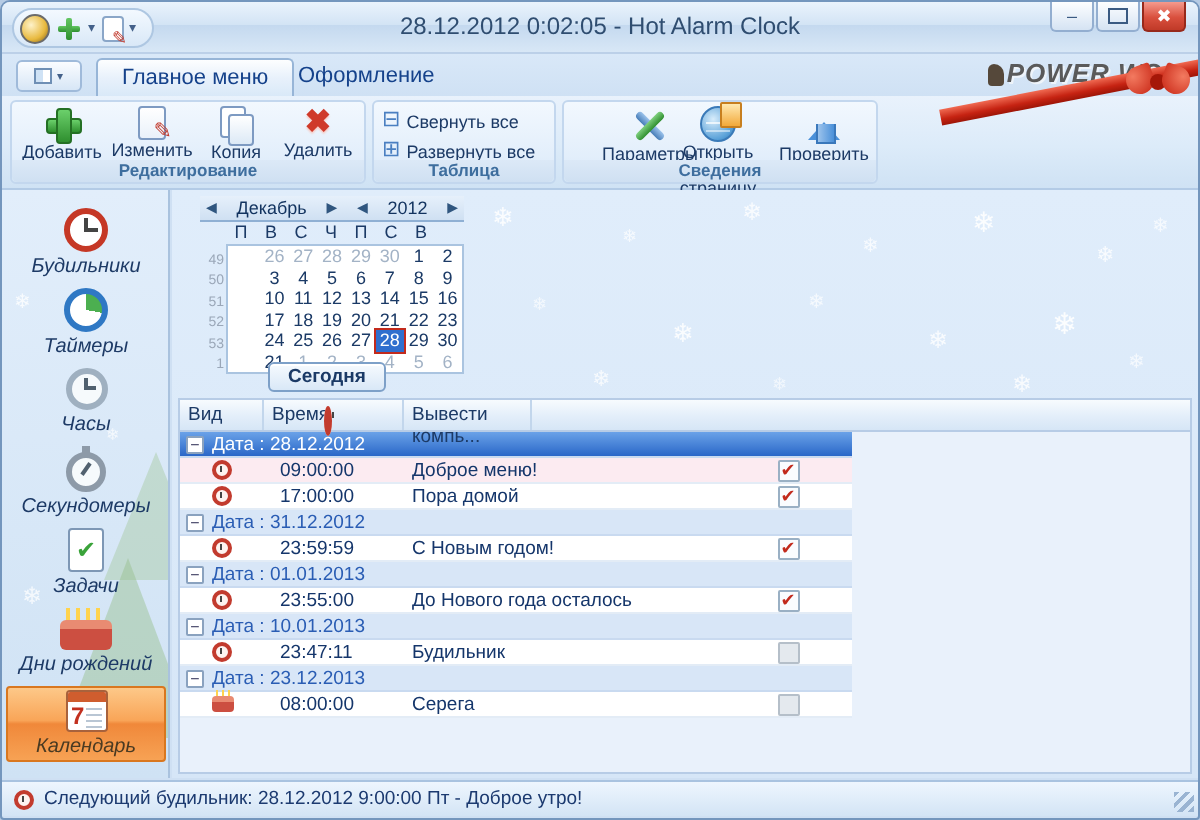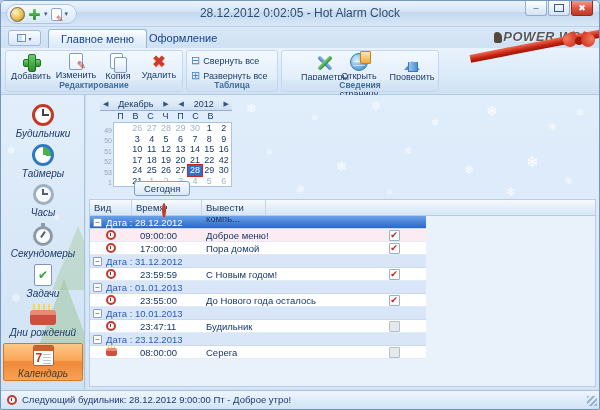--- a/index.html
+++ b/index.html
@@ -127,21 +127,21 @@
   .dowrow { display:flex; height:11px; font-size:9px; color:#1b3a66; }
   .dowrow .wn { width:13px; }
   .dowrow .d { width:15px; text-align:center; }
   .weekbox { border:1px solid #aac4e0; background:#fff; width:119px; margin-left:13px; position:relative; }
   .wrow { display:flex; height:10.5px; align-items:flex-end;margin-left:16px; }
   .wn2 { position:absolute; left:-13px; width:11px; font-size:7px; color:#9aa7b8; text-align:right; }
   .day { width:15px; text-align:center; font-size:9px; color:#1b3a66; line-height:10.5px; }
   .day.muted { color:#a3b3c6; }
   .day.seld { background:#2f6fce; color:#fff; outline:1px solid #c22a1c; }
   .todaybtn { position:absolute; left:48px; top:86px; padding:1px 9px; font-size:9.5px; color:#1b3a66;
-    border:1px solid #7da0c8; border-radius:3px; background:linear-gradient(#f6fafe,#d9e8f7); box-shadow:0 1px 0 #fff inset; }
+    border:1px solid #7da0c8; border-radius:3px; background:linear-gradient(#f6fafe,#d9e8f7); box-shadow:0 1px 0 #fff inset;font-weight:bold; }
 
   
   .grid { position:absolute; left:3px; top:104px; right:3px; bottom:2px; background:#e9f1fb; border:1px solid #b7cce6; }
   .ghead { display:flex; height:16px; background:linear-gradient(#f7fbfe,#e3eefa 55%,#d6e6f6); border-bottom:1px solid #b7cce6; }
   .hc { font-size:9.5px; color:#1c3a66; padding:2px 0 0 4px; border-right:1px solid #c2d6ec; position:relative; }
   .hc1 { width:42px; } .hc2 { width:70px; } .hc3 { width:160px; } .hc4 { width:64px; }
   .hsort { position:absolute; right:3px; top:3px; }
   .trow { display:flex; height:13px; align-items:center; width:336px; font-size:9.5px; color:#15366b; background:#fff; border-bottom:1px solid #e3ecf6; }
   .trow.tgroup { background:#d8e6f7; color:#2a5db4; border-bottom:1px solid #c9daf0; }
   .trow.tgroup.gsel { background:linear-gradient(#6aa2e8,#2a67c8); color:#fff; }
@@ -370,21 +370,21 @@
               <span class="day">16</span>
           </div>
           <div class="wrow">
             <span class="wn2">52</span>
             <span class="day">17</span>
               <span class="day">18</span>
               <span class="day">19</span>
               <span class="day">20</span>
               <span class="day">21</span>
               <span class="day">22</span>
-              <span class="day">42</span>
+              <span class="day">23</span>
           </div>
           <div class="wrow">
             <span class="wn2">53</span>
             <span class="day">24</span>
               <span class="day">25</span>
               <span class="day">26</span>
               <span class="day">27</span>
               <span class="day seld">28</span>
               <span class="day">29</span>
               <span class="day">30</span>

